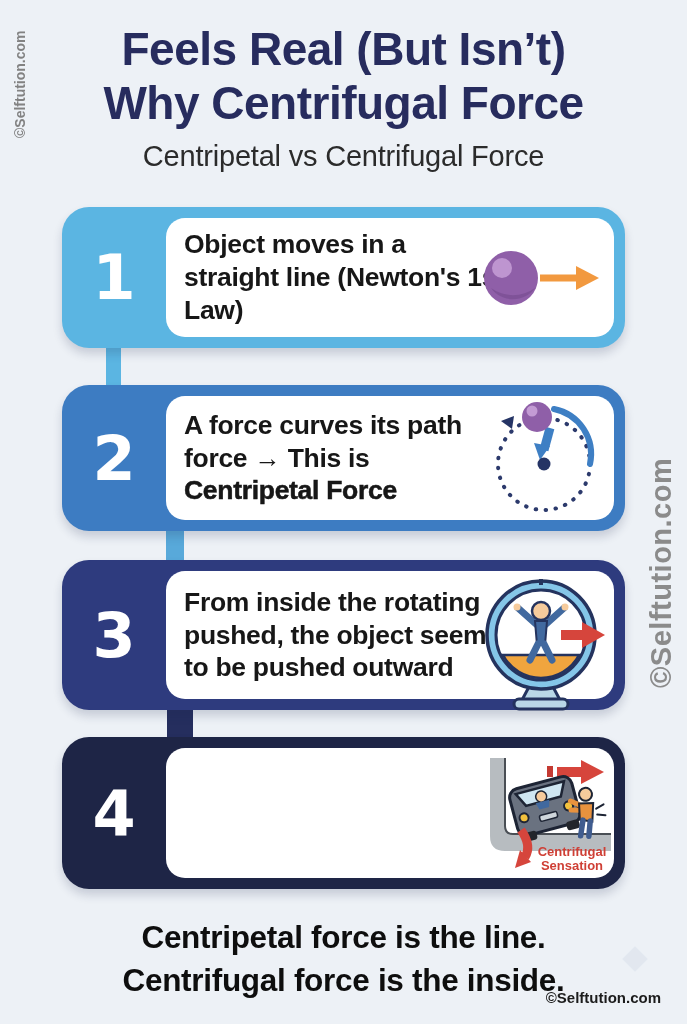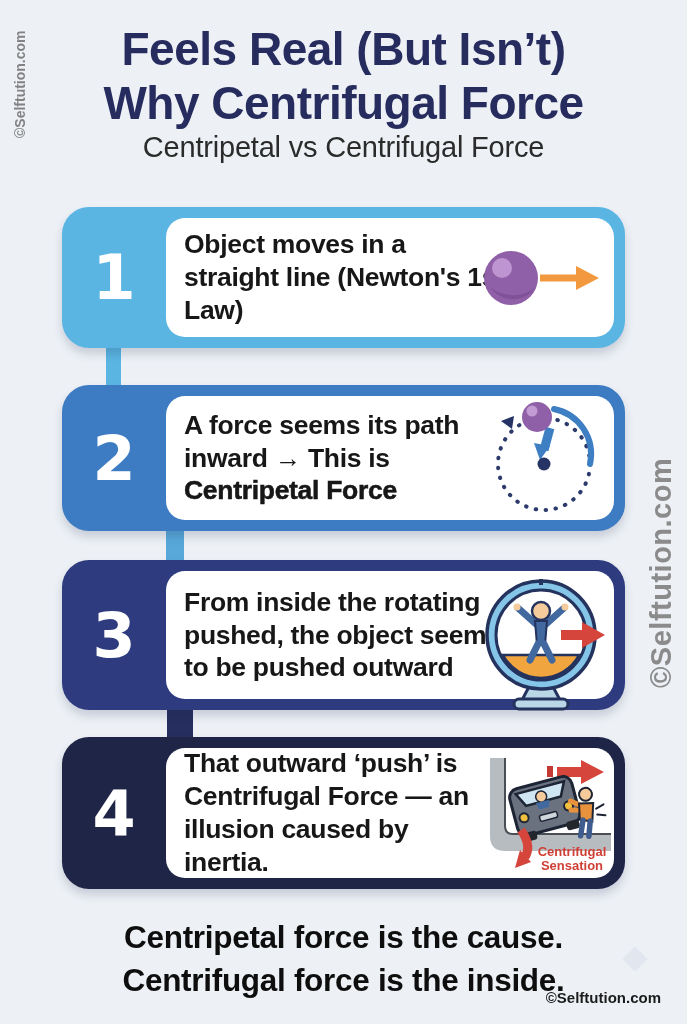--- a/index.html
+++ b/index.html
@@ -9,21 +9,21 @@
     font-family:"Liberation Sans","DejaVu Sans",sans-serif;
   }
 
   
   .header { position:absolute; top:22px; left:30px; right:30px; text-align:center; }
   .title-line {
     font-size:46px; font-weight:800; letter-spacing:-0.5px;
     color:#272c5e; line-height:1.18;
   }
   .subtitle {
-    font-size:29px; font-weight:500; color:#2b2b2b;
+    margin-top:9px; font-size:29px; font-weight:500; color:#2b2b2b;
     letter-spacing:-0.2px;
   }
 
   
   .wm-left {
     position:absolute; left:12px; top:138px;
     transform:rotate(-90deg); transform-origin:0 0;
     font-size:14px; font-weight:700; color:#828282; white-space:nowrap;
   }
   .wm-right {
@@ -120,21 +120,21 @@
           <line x1="63" y1="40" x2="102" y2="40" stroke="#f2993f" stroke-width="7"></line>
           <polygon points="99,28 122,40 99,52" fill="#f2993f"></polygon>
         </svg>
       </div>
     </div>
   </section>
 
   <section class="card card2">
     <div class="card-number">2</div>
     <div class="card-panel">
-      <p class="card-text"><span>A force seems its path inward → This is </span><span class="bold">Centripetal Force</span></p>
+      <p class="card-text"><span>A force curves its path force → This is </span><span class="bold">Centripetal Force</span></p>
       <div class="illo illo2">
         <svg viewBox="0 0 112 136" xmlns="http://www.w3.org/2000/svg">
           <circle cx="54" cy="72" r="46" fill="none" stroke="#2c3a6c" stroke-width="4" stroke-dasharray="0.5 9.5" stroke-linecap="round"></circle>
           <path d="M 64 17 A 46 46 0 0 1 100 72" fill="none" stroke="#3e7fc4" stroke-width="6" stroke-linecap="round"></path>
           <polygon points="24,24 22,37 11,29" fill="#253465"></polygon>
           <line x1="60" y1="36" x2="54" y2="58" stroke="#3e7fc4" stroke-width="9"></line>
           <polygon points="50,68 60,54 44,51" fill="#3e7fc4"></polygon>
           <circle cx="54" cy="72" r="6.5" fill="#253465"></circle>
           <circle cx="47" cy="25" r="15" fill="#8f5fa8"></circle>
           <circle cx="42" cy="19" r="5.5" fill="#c39bd4"></circle>
@@ -167,21 +167,20 @@
           <line x1="80" y1="62" x2="104" y2="62" stroke="#d6453c" stroke-width="10"></line>
           <polygon points="101,49 124,62 101,75" fill="#d6453c"></polygon>
         </svg>
       </div>
     </div>
   </section>
 
   <section class="card card4">
     <div class="card-number">4</div>
     <div class="card-panel">
-      <p class="card-text"><span>That outward ‘push’ is Centrifugal Force — an illusion caused by inertia.</span><span class="bold"></span></p>
       <div class="illo illo4">
         <svg viewBox="0 0 126 122" xmlns="http://www.w3.org/2000/svg">
           <path d="M 5 2 L 20 2 L 20 70 Q 20 78 28 78 L 126 78 L 126 95 L 20 95 Q 5 95 5 80 Z" fill="#b7bcc0"></path>
           <path d="M 20 2 L 20 70 Q 20 78 28 78 L 126 78" fill="none" stroke="#4a4f55" stroke-width="2"></path>
           <rect x="62" y="10" width="6" height="11" fill="#c43a32"></rect>
           <rect x="72" y="11" width="26" height="10" fill="#d6453c"></rect>
           <polygon points="96,4 119,16 96,28" fill="#d6453c"></polygon>
           <g transform="rotate(-15 60 51)">
             <rect x="28" y="26" width="64" height="48" rx="9" fill="#6a7280" stroke="#1d2434" stroke-width="3"></rect>
             <path d="M 35 31 L 85 31 L 78 45 L 42 45 Z" fill="#cfe6f2" stroke="#1d2434" stroke-width="2.5"></path>
@@ -205,19 +204,19 @@
           <path d="M 36 74 C 43 84 45 93 40 101" fill="none" stroke="#d6453c" stroke-width="9"></path>
           <polygon points="30,112 46,106 35,94" fill="#d6453c"></polygon>
           <text x="87" y="100" text-anchor="middle" font-size="13" font-weight="bold" fill="#cf3f35">Centrifugal</text>
           <text x="87" y="114" text-anchor="middle" font-size="13" font-weight="bold" fill="#cf3f35">Sensation</text>
         </svg>
       </div>
     </div>
   </section>
 
   <div class="tagline">
-    <div class="tag-line">Centripetal force is the cause.</div>
+    <div class="tag-line">Centripetal force is the line.</div>
     <div class="tag-line">Centrifugal force is the inside.</div>
   </div>
   <div class="diamond"></div>
   <div class="credit">©Selftution.com</div>
 
 </div>
 
 </body></html>

